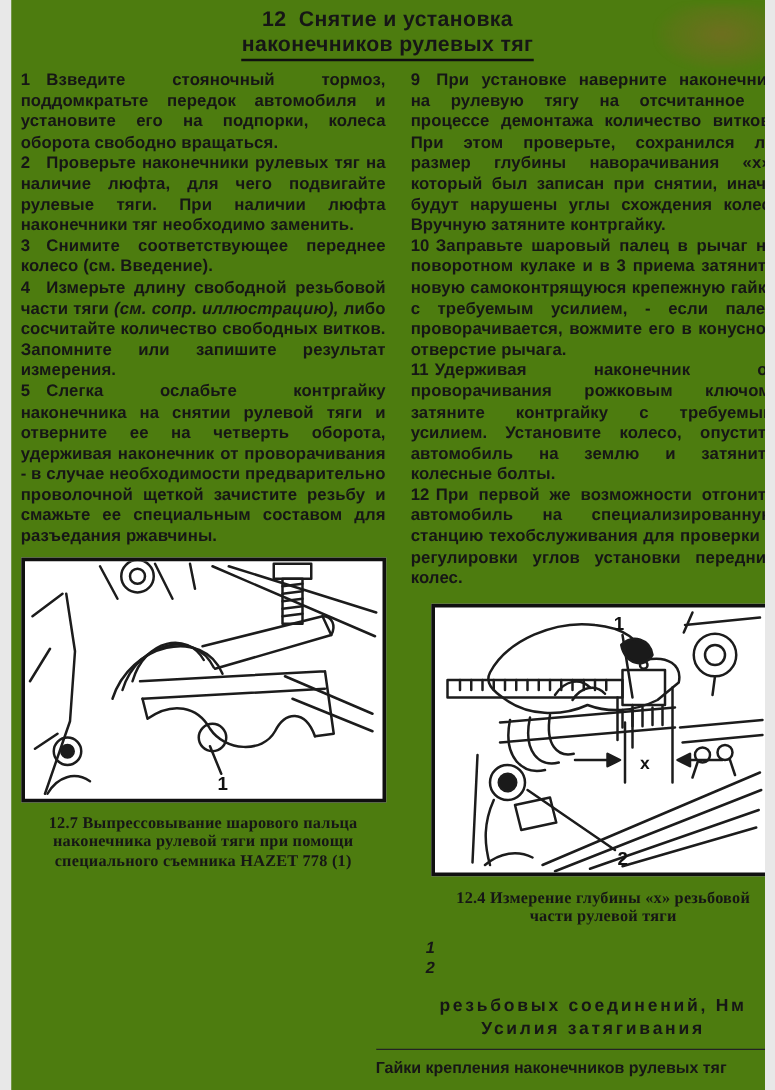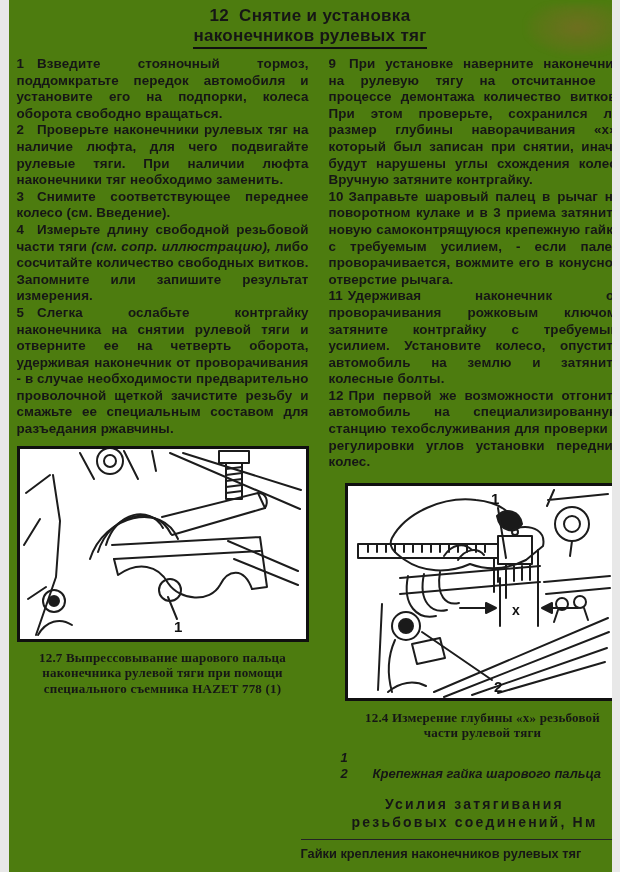--- a/index.html
+++ b/index.html
@@ -164,27 +164,26 @@
         </div>
         <figcaption class="figcap figcap-right">12.4 Измерение глубины «х» резьбовой части рулевой тяги</figcaption>
       </figure>
 
       <div class="legend" id="fig124-legend">
           <div class="legend-row">
             <span class="legend-num">1</span>
           </div>
           <div class="legend-row">
             <span class="legend-num">2</span>
-            <span>Крепежная гайка шарового пальца</span>
           </div>
         </div>
 
       <div class="torque-heading">
+        <div>резьбовых соединений, Нм</div>
         <div>Усилия затягивания</div>
-        <div>резьбовых соединений, Нм</div>
       </div>
       <hr class="torque-rule">
       <div class="torque-list" id="torque-rows">
           <div class="torque-row">
             <span>Гайки крепления наконечников рулевых тяг</span>
           </div>
         </div>
     </div>
 
   </div>

